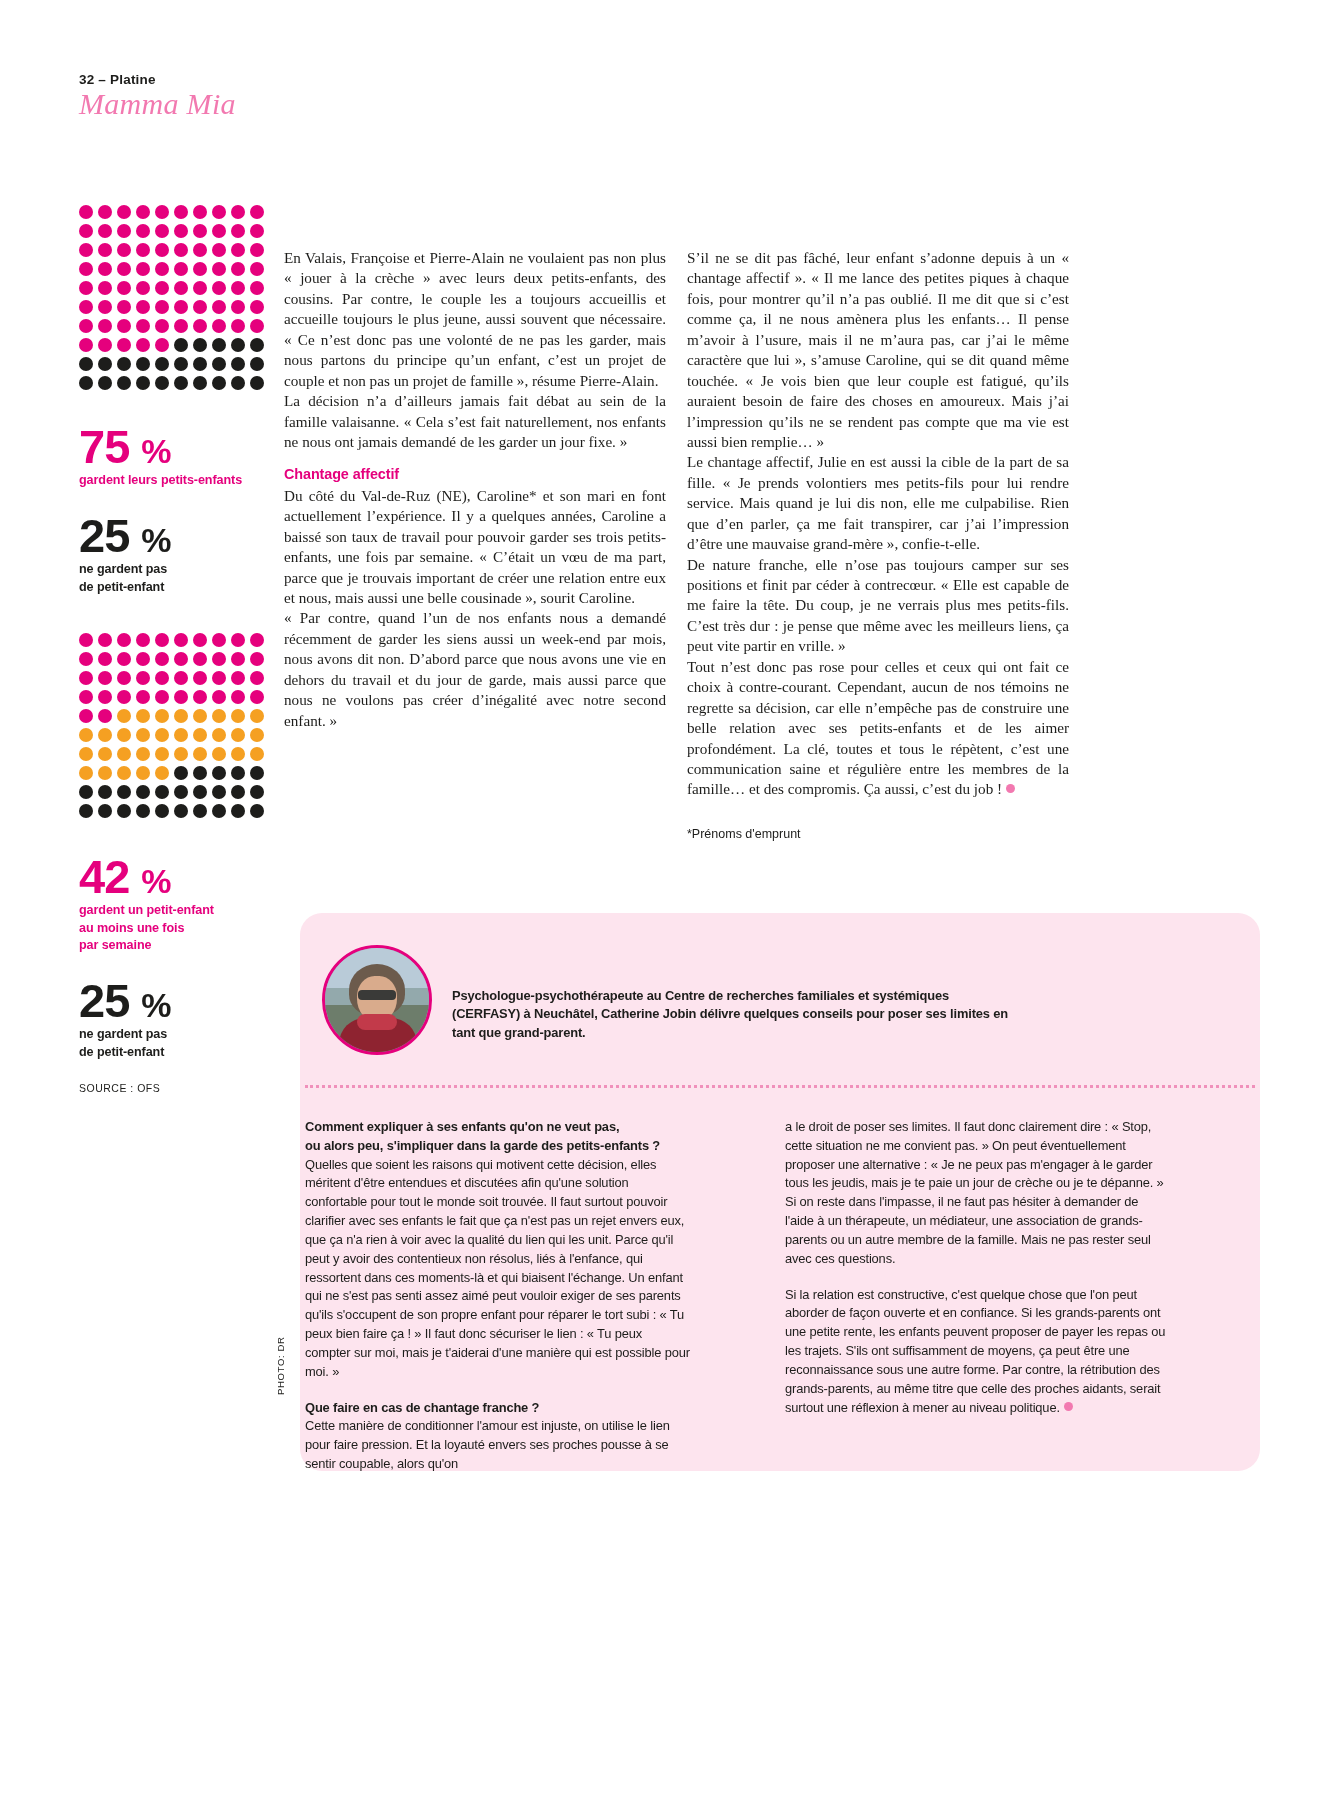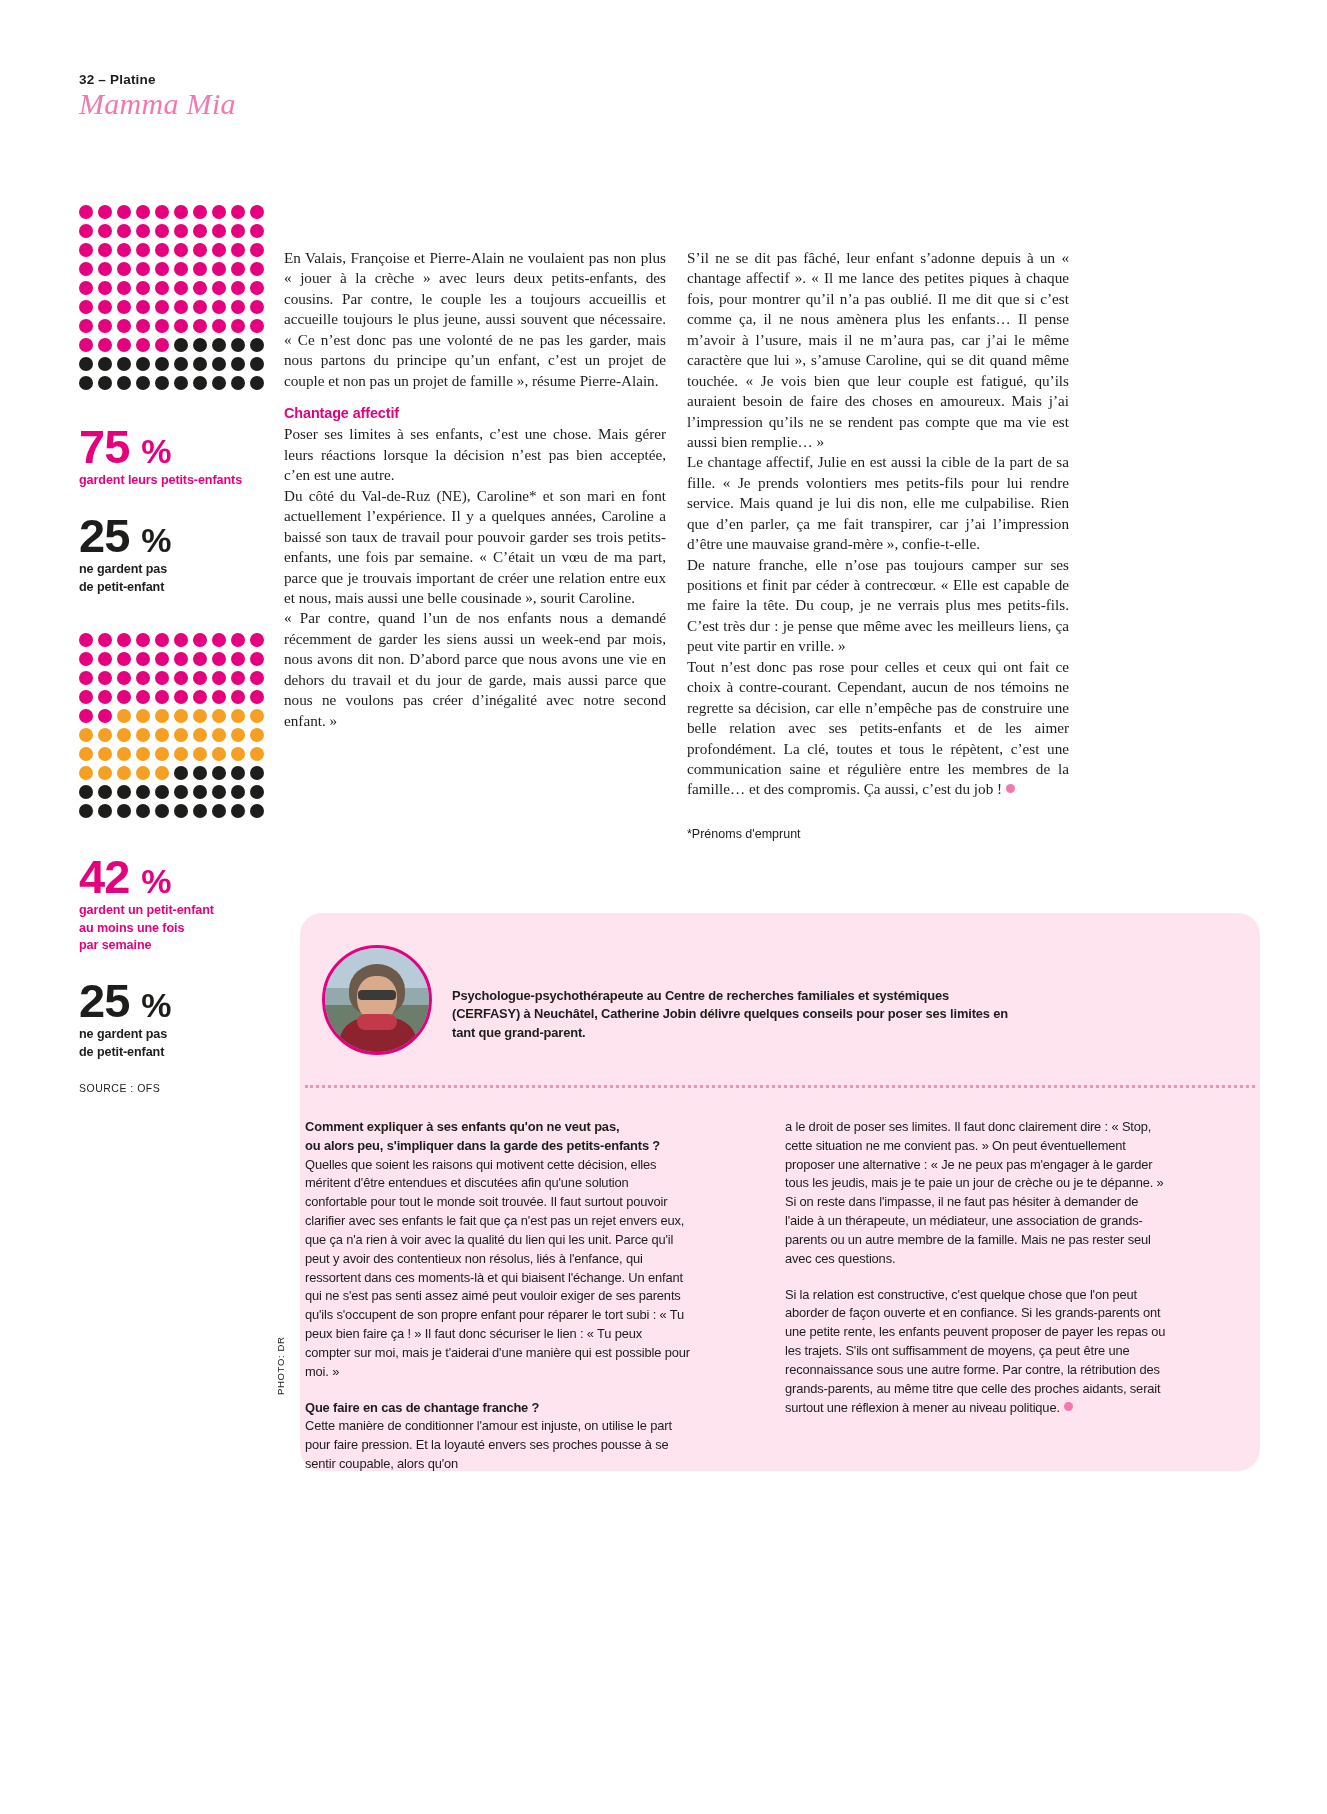--- a/index.html
+++ b/index.html
@@ -372,22 +372,22 @@
       <div class="stat" style="margin-top: 22px;">
         <div class="stat-num c-black">25 <span class="pct">%</span></div>
         <div class="stat-label c-black">ne gardent pas<br>de petit-enfant</div>
       </div>
     </div>
   <div id="source">SOURCE : OFS</div>
 </div>
 
 <div class="bodycol" id="col1">
   <p>En Valais, Françoise et Pierre-Alain ne voulaient pas non plus « jouer à la crèche » avec leurs deux petits-enfants, des cousins. Par contre, le couple les a toujours accueillis et accueille toujours le plus jeune, aussi souvent que nécessaire. « Ce n’est donc pas une volonté de ne pas les garder, mais nous partons du principe qu’un enfant, c’est un projet de couple et non pas un projet de famille », résume Pierre-Alain.</p>
+  <p>La décision n’a d’ailleurs jamais fait débat au sein de la famille valaisanne. « Cela s’est fait naturellement, nos enfants ne nous ont jamais demandé de les garder un jour fixe. »</p>
   <p class="subhead">Chantage affectif</p>
-  <p>Poser ses limites à ses enfants, c’est une chose. Mais gérer leurs réactions lorsque la décision n’est pas bien acceptée, c’en est une autre.</p>
   <p>Du côté du Val-de-Ruz (NE), Caroline* et son mari en font actuellement l’expérience. Il y a quelques années, Caroline a baissé son taux de travail pour pouvoir garder ses trois petits-enfants, une fois par semaine. « C’était un vœu de ma part, parce que je trouvais important de créer une relation entre eux et nous, mais aussi une belle cousinade », sourit Caroline.</p>
   <p>« Par contre, quand l’un de nos enfants nous a demandé récemment de garder les siens aussi un week-end par mois, nous avons dit non. D’abord parce que nous avons une vie en dehors du travail et du jour de garde, mais aussi parce que nous ne voulons pas créer d’inégalité avec notre second enfant. »</p>
 </div>
 
 <div class="bodycol" id="col2">
   <p>S’il ne se dit pas fâché, leur enfant s’adonne depuis à un « chantage affectif ». « Il me lance des petites piques à chaque fois, pour montrer qu’il n’a pas oublié. Il me dit que si c’est comme ça, il ne nous amènera plus les enfants… Il pense m’avoir à l’usure, mais il ne m’aura pas, car j’ai le même caractère que lui », s’amuse Caroline, qui se dit quand même touchée. « Je vois bien que leur couple est fatigué, qu’ils auraient besoin de faire des choses en amoureux. Mais j’ai l’impression qu’ils ne se rendent pas compte que ma vie est aussi bien remplie… »</p>
   <p>Le chantage affectif, Julie en est aussi la cible de la part de sa fille. « Je prends volontiers mes petits-fils pour lui rendre service. Mais quand je lui dis non, elle me culpabilise. Rien que d’en parler, ça me fait transpirer, car j’ai l’impression d’être une mauvaise grand-mère », confie-t-elle.</p>
   <p>De nature franche, elle n’ose pas toujours camper sur ses positions et finit par céder à contrecœur. « Elle est capable de me faire la tête. Du coup, je ne verrais plus mes petits-fils. C’est très dur : je pense que même avec les meilleurs liens, ça peut vite partir en vrille. »</p>
   <p><span>Tout n’est donc pas rose pour celles et ceux qui ont fait ce choix à contre-courant. Cependant, aucun de nos témoins ne regrette sa décision, car elle n’empêche pas de construire une belle relation avec ses petits-enfants et de les aimer profondément. La clé, toutes et tous le répètent, c’est une communication saine et régulière entre les membres de la famille… et des compromis. Ça aussi, c’est du job !</span><span class="enddot"></span></p>
   <p class="footnote">*Prénoms d'emprunt</p>
@@ -405,21 +405,21 @@
   <div id="panel-standfirst">Psychologue-psychothérapeute au Centre de recherches familiales et systémiques (CERFASY) à Neuchâtel, Catherine Jobin délivre quelques conseils pour poser ses limites en tant que grand-parent.</div>
   <div id="panel-rule"></div>
   <div id="panel-cols">
     <div class="qa-col" id="qa-left">
         <div class="qa-block">
           <p class="q">Comment expliquer à ses enfants qu'on ne veut pas,<br>ou alors peu, s'impliquer dans la garde des petits-enfants ?</p>
           <p class="a">Quelles que soient les raisons qui motivent cette décision, elles méritent d'être entendues et discutées afin qu'une solution confortable pour tout le monde soit trouvée. Il faut surtout pouvoir clarifier avec ses enfants le fait que ça n'est pas un rejet envers eux, que ça n'a rien à voir avec la qualité du lien qui les unit. Parce qu'il peut y avoir des contentieux non résolus, liés à l'enfance, qui ressortent dans ces moments-là et qui biaisent l'échange. Un enfant qui ne s'est pas senti assez aimé peut vouloir exiger de ses parents qu'ils s'occupent de son propre enfant pour réparer le tort subi : « Tu peux bien faire ça ! » Il faut donc sécuriser le lien : « Tu peux compter sur moi, mais je t'aiderai d'une manière qui est possible pour moi. »</p>
         </div>
         <div class="qa-block">
           <p class="q">Que faire en cas de chantage franche ?</p>
-          <p class="a">Cette manière de conditionner l'amour est injuste, on utilise le part pour faire pression. Et la loyauté envers ses proches pousse à se sentir coupable, alors qu'on</p>
+          <p class="a">Cette manière de conditionner l'amour est injuste, on utilise le lien pour faire pression. Et la loyauté envers ses proches pousse à se sentir coupable, alors qu'on</p>
         </div>
       </div>
     <div class="qa-col" id="qa-right">
         <div class="qa-block">
           <p class="a">a le droit de poser ses limites. Il faut donc clairement dire : « Stop, cette situation ne me convient pas. » On peut éventuellement proposer une alternative : « Je ne peux pas m'engager à le garder tous les jeudis, mais je te paie un jour de crèche ou je te dépanne. » Si on reste dans l'impasse, il ne faut pas hésiter à demander de l'aide à un thérapeute, un médiateur, une association de grands-parents ou un autre membre de la famille. Mais ne pas rester seul avec ces questions.</p>
         </div>
         <div class="qa-block">
           <p class="a">Si la relation est constructive, c'est quelque chose que l'on peut aborder de façon ouverte et en confiance. Si les grands-parents ont une petite rente, les enfants peuvent proposer de payer les repas ou les trajets. S'ils ont suffisamment de moyens, ça peut être une reconnaissance sous une autre forme. Par contre, la rétribution des grands-parents, au même titre que celle des proches aidants, serait surtout une réflexion à mener au niveau politique.<span class="enddot"></span></p>
         </div>
       </div>

